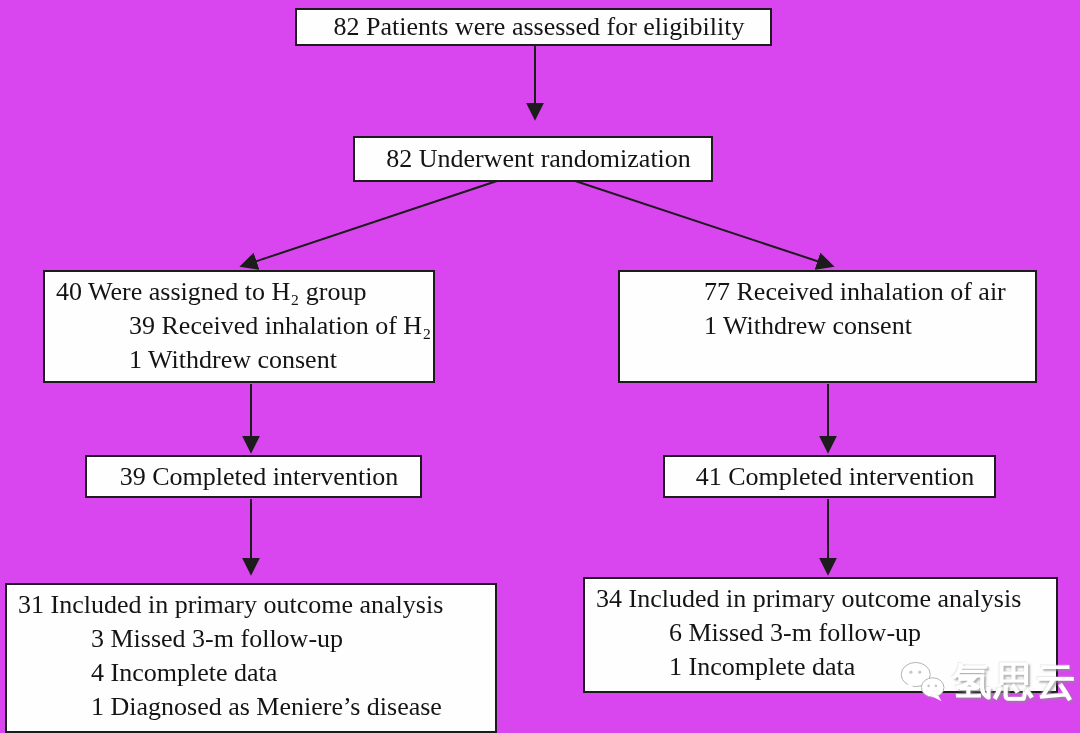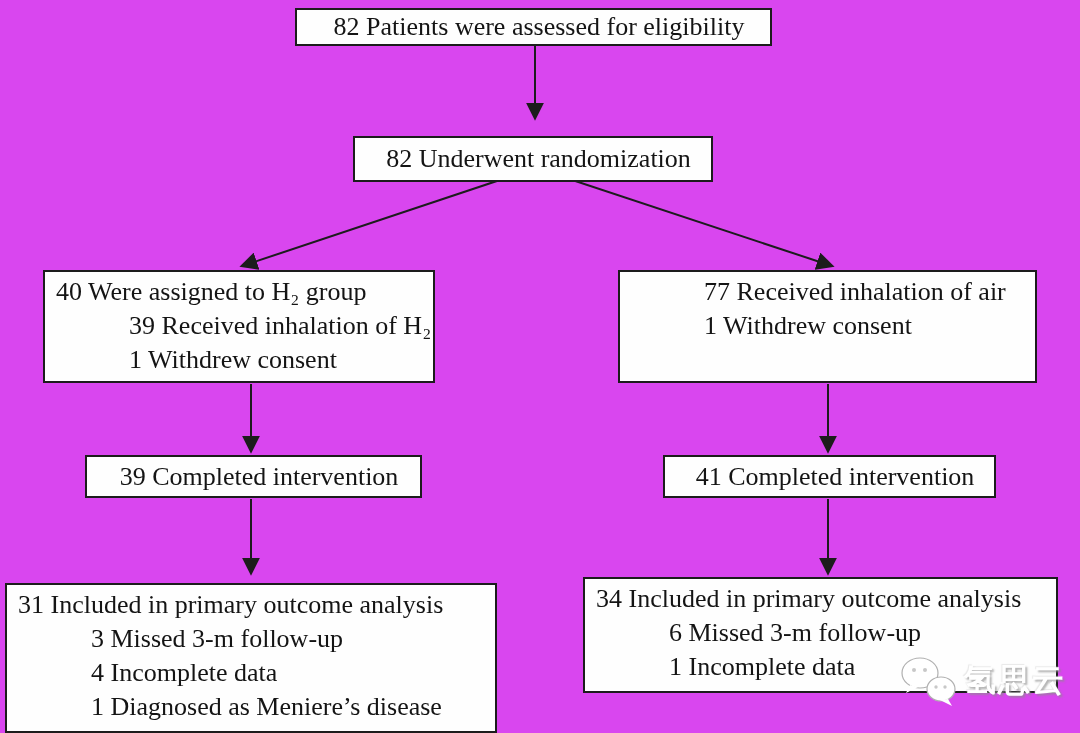--- a/index.html
+++ b/index.html
@@ -54,21 +54,21 @@
     top: 650px;
     width: 180px;
     height: 62px;
     display: flex;
     align-items: center;
     gap: 4px;
     pointer-events: none;
   }
   .watermark .wm-text {
     font-family: Liberation Mono, monospace;
-    font-size: 32px;
+    font-size: 40px;
     font-weight: bold;
     letter-spacing: 2px;
     color: #ffffff;
     text-shadow: 2px 2px 2px rgba(140,140,140,0.65), -1px -1px 1px rgba(200,200,200,0.4);
     white-space: nowrap;
   }
 </style>
 </head>
 <body>
 

